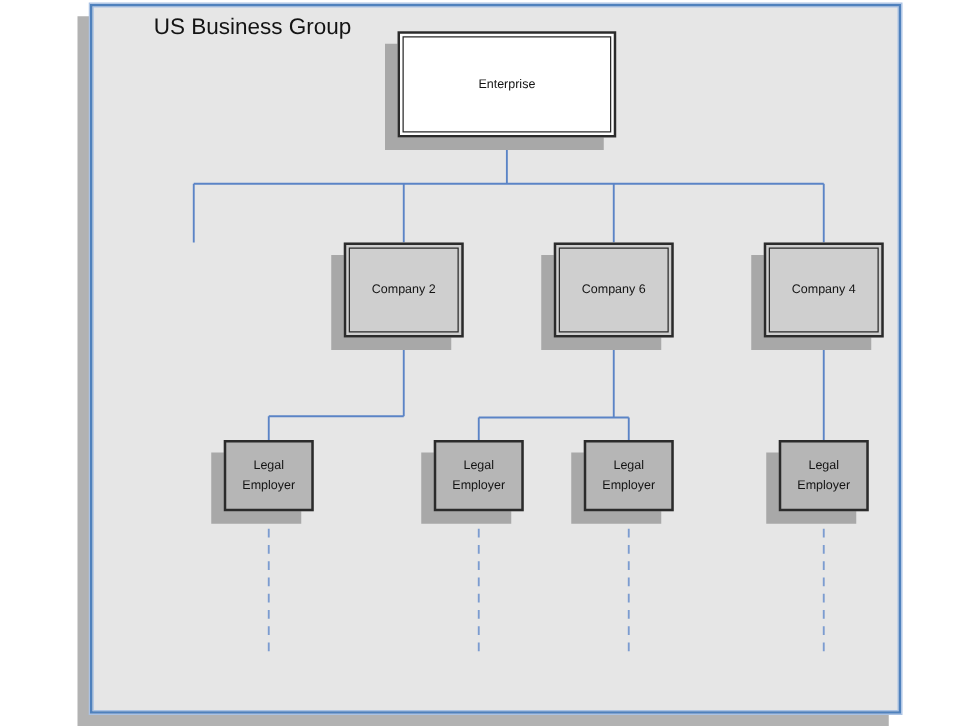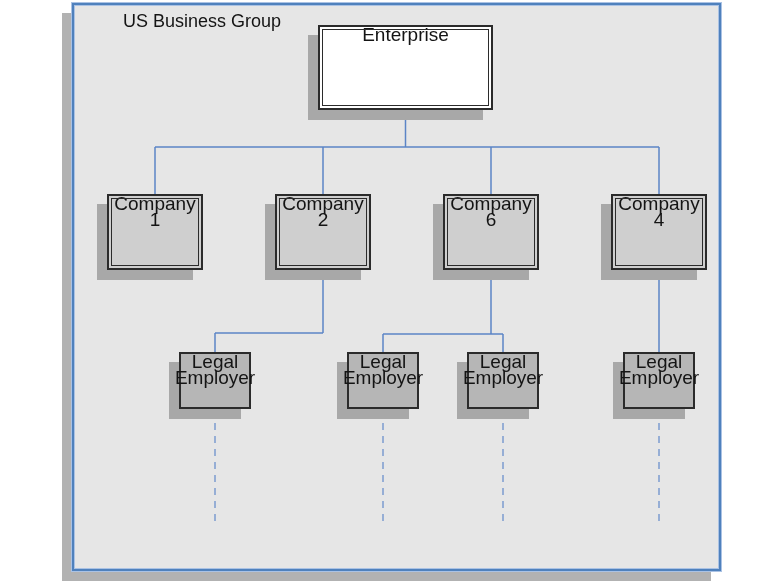--- a/index.html
+++ b/index.html
@@ -18,22 +18,22 @@
   .group-label{
     position:absolute;left:123px;top:13px;font-size:18px;line-height:17px;white-space:nowrap;
   }
   
   svg.connectors{position:absolute;left:0;top:0;width:781px;height:581px;}
   svg.connectors line{stroke:var(--line,#5b84c6);stroke-width:1.5;}
   svg.connectors g.dashed line{stroke:var(--line-dashed,#7c9cd0);stroke-dasharray:7 6;}
   
   .node{
     position:absolute;box-sizing:border-box;display:flex;flex-direction:column;
-    align-items:center;justify-content:space-between;text-align:center;
-    font-size:19px;line-height:16px;
+    align-items:center;justify-content:center;text-align:center;
+    font-size:10px;line-height:16px;
     border:2px solid var(--box-border,#2b2b2b);
     box-shadow:-10px 10px 0 var(--box-shadow,#a8a8a8);
   }
   .node.double::after{
     content:"";position:absolute;inset:2px;border:1px solid var(--box-border,#2b2b2b);pointer-events:none;
   }
   .ent{left:318px;top:25px;width:175px;height:85px;background:var(--ent-fill,#ffffff);}
   .company{top:194px;width:96px;height:76px;background:var(--company-fill,#cfcfcf);}
   .company.c1{left:107px;} .company.c2{left:275px;} .company.c3{left:443px;} .company.c4{left:611px;}
   .le{top:352px;width:72px;height:57px;background:var(--le-fill,#b6b6b6);padding:0 1px;}
@@ -76,23 +76,20 @@
       <line x1="383" y1="410" x2="383" y2="524"></line>
       <line x1="503" y1="410" x2="503" y2="524"></line>
       <line x1="659" y1="410" x2="659" y2="524"></line>
     </g>
   </svg>
 
   <div class="node double ent">
     <span class="line-block">Enterprise</span>
   </div>
 
-  <div class="node double company c1">
-    <span>Company 1</span>
-  </div>
   <div class="node double company c2">
     <span>Company 2</span>
   </div>
   <div class="node double company c3">
     <span>Company 6</span>
   </div>
   <div class="node double company c4">
     <span>Company 4</span>
   </div>
 

